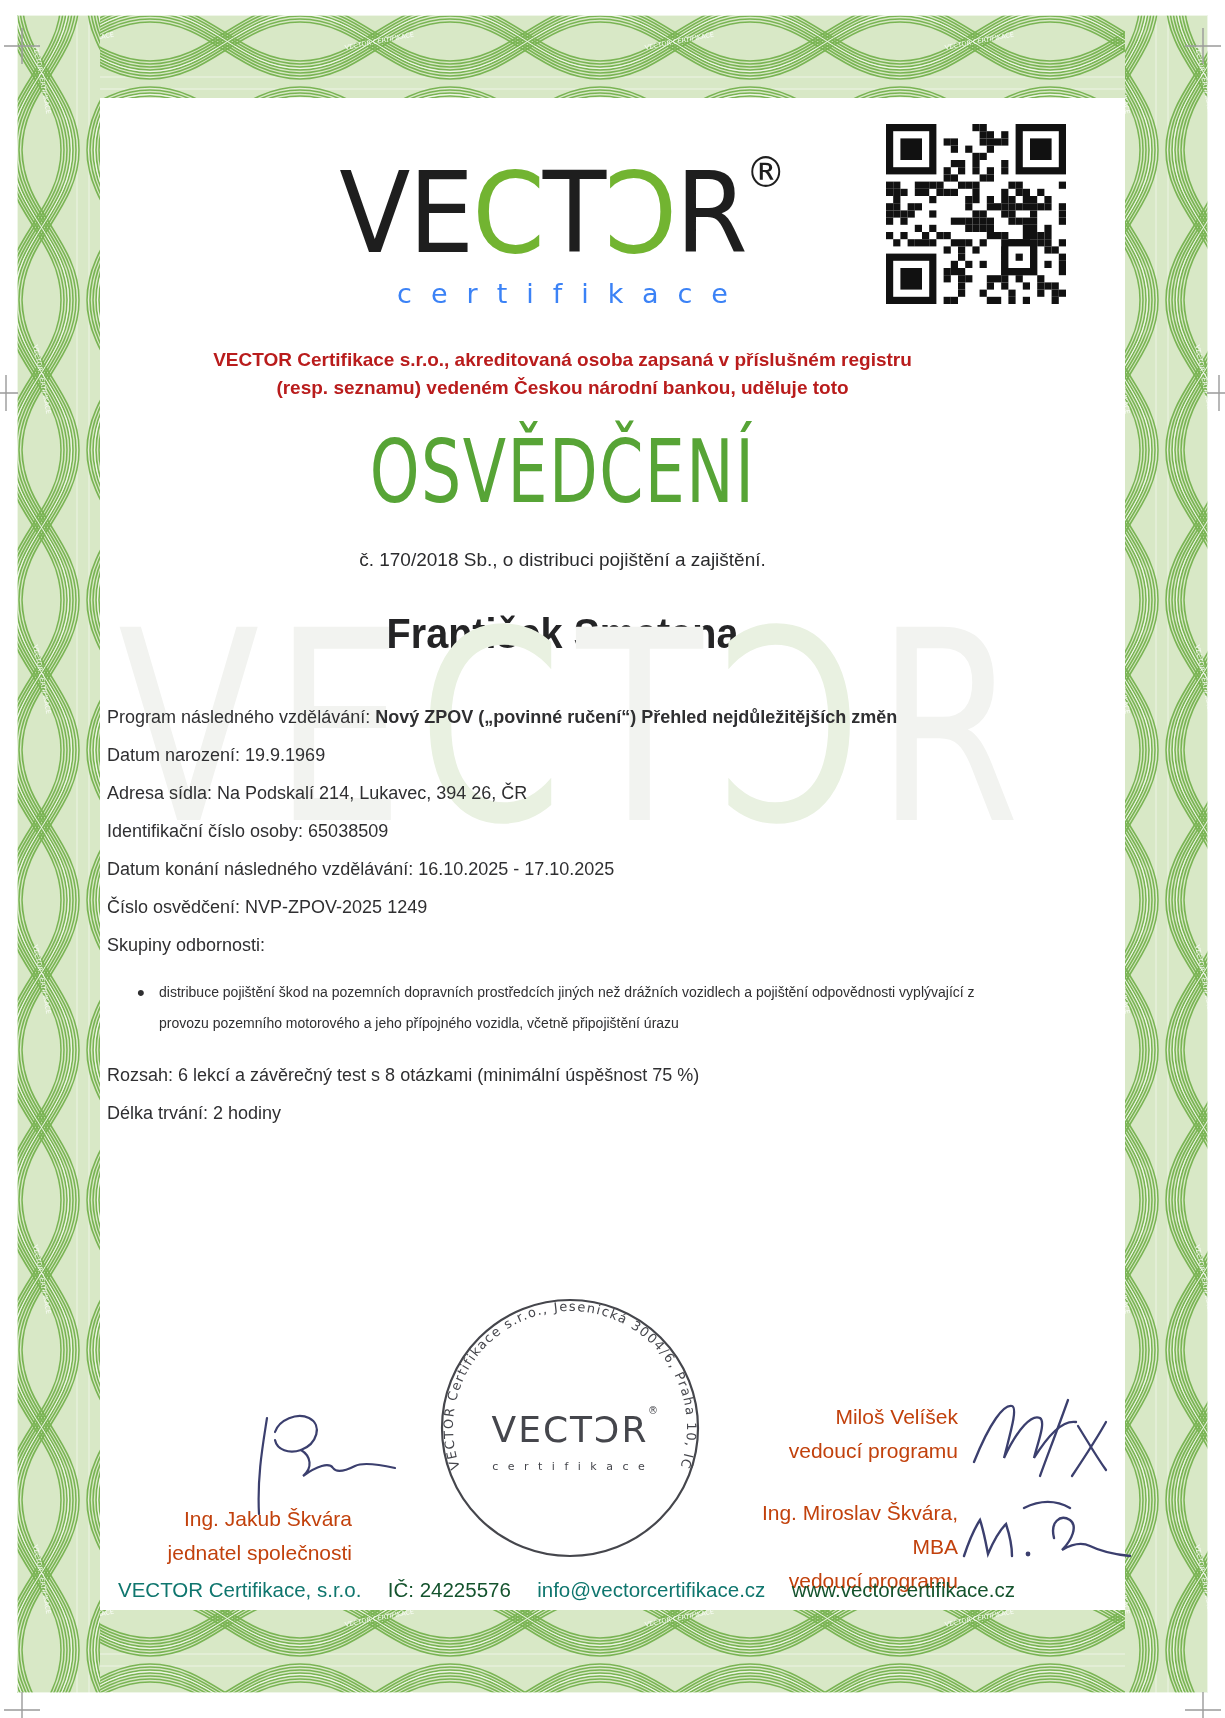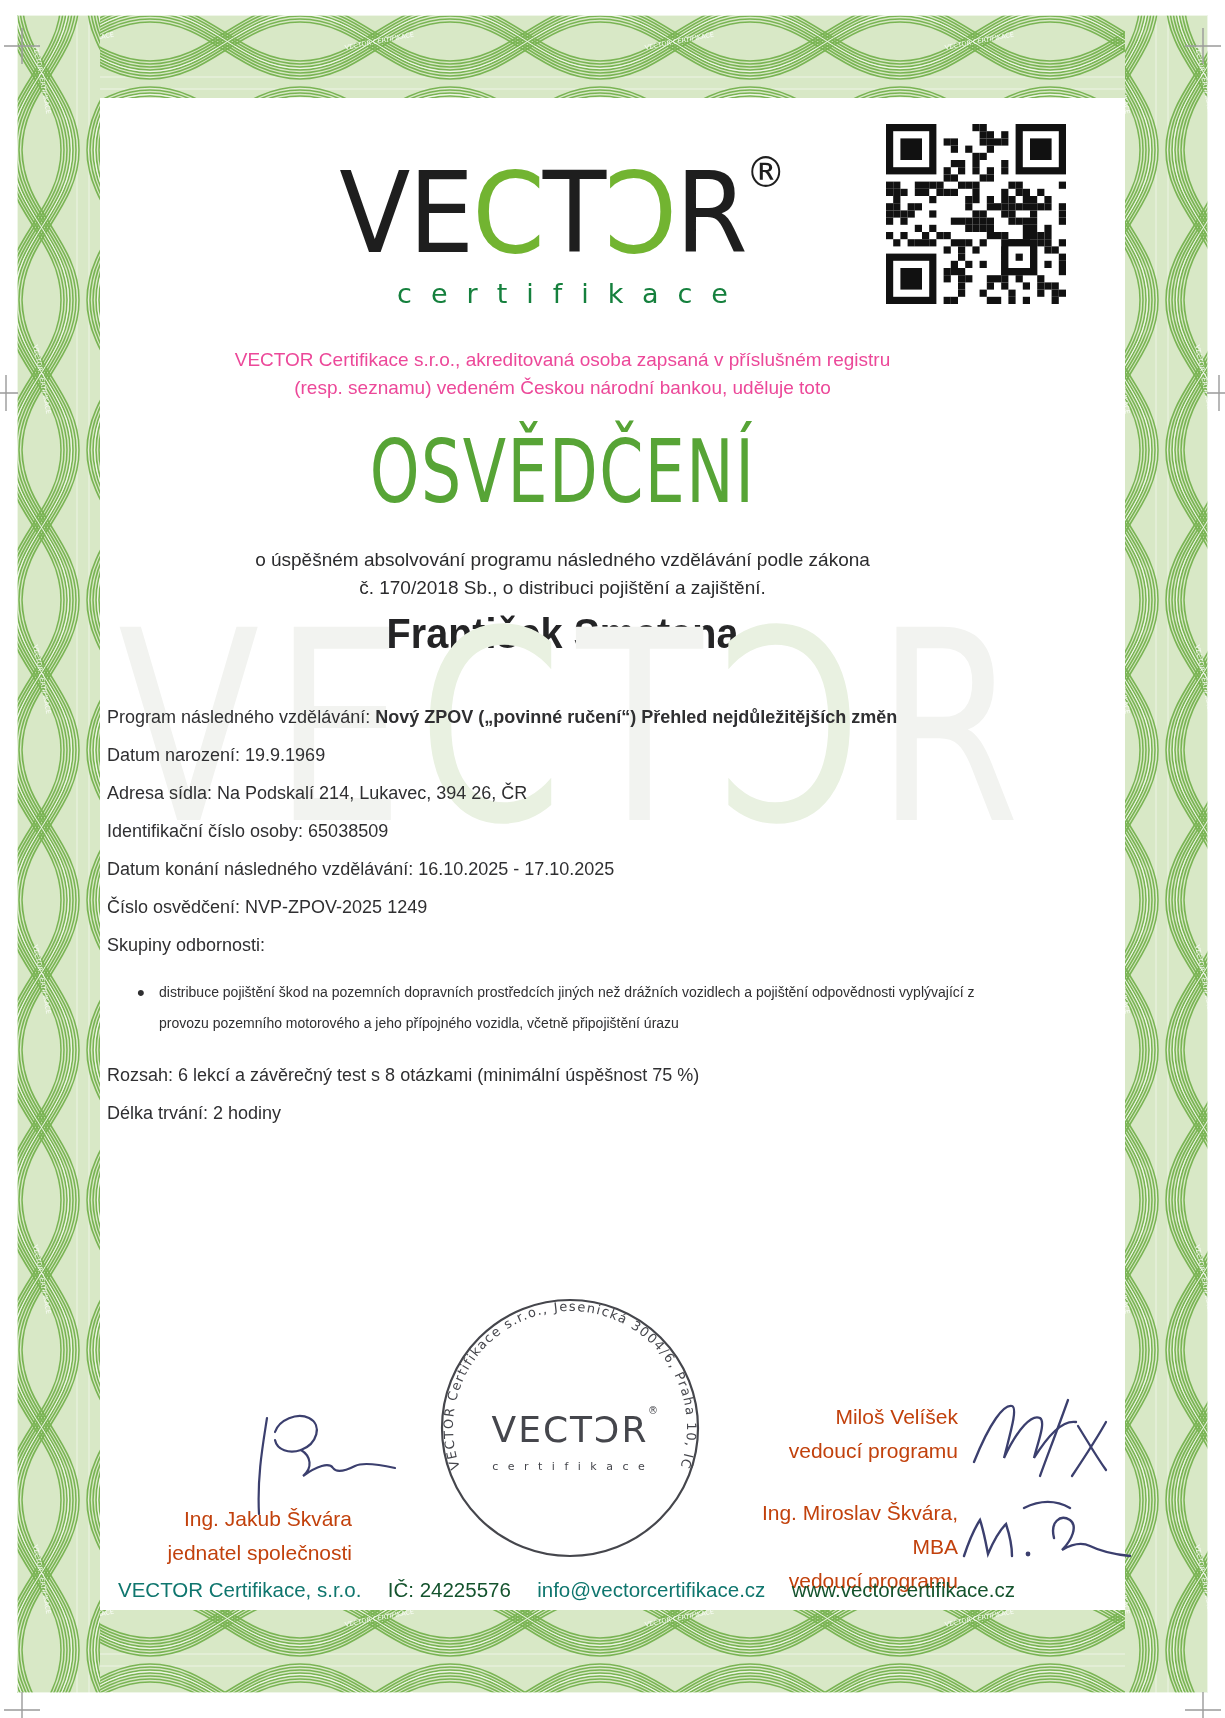--- a/index.html
+++ b/index.html
@@ -17,26 +17,26 @@
     font-size:104px;line-height:100px;letter-spacing:-2px;
     transform:scaleY(1.08);transform-origin:center top;
     color:#1e1e1e;white-space:nowrap;
   }
   .logo-word .green{color:#72b431;}
   .reg-mark{
     font-size:40px;vertical-align:60px;letter-spacing:0;color:#1e1e1e;
     font-family:"DejaVu Sans",sans-serif;
   }
   .logo-sub{
-    margin-top:22px;font-size:27px;color:#15803d;
+    margin-top:22px;font-size:27px;color:#3b82f6;
     letter-spacing:19px;padding-left:19px;
     font-family:"DejaVu Sans",sans-serif;
   }
 
-  .intro{top:346px;font-size:19px;line-height:28px;color:#ec4899;}
+  .intro{top:346px;font-size:19px;line-height:28px;color:#b91c1c;font-weight:bold;}
   .cert-title{
     top:424px;font-size:88px;line-height:96px;color:#57a436;
     letter-spacing:2px;transform:scaleX(.72);transform-origin:center;
     font-family:"DejaVu Sans",sans-serif;white-space:nowrap;
   }
   .cert-subtitle{top:546px;font-size:19px;line-height:28px;color:#2b2b2d;}
   .recipient{
     top:604px;font-size:43px;line-height:58px;font-weight:bold;color:#242426;
     transform:scaleX(.92);transform-origin:center;white-space:nowrap;
   }
@@ -346,21 +346,20 @@
   </svg>
 
 <div class="abs center-col intro">
   <div>VECTOR Certifikace s.r.o., akreditovaná osoba zapsaná v příslušném registru</div>
   <div>(resp. seznamu) vedeném Českou národní bankou, uděluje toto</div>
 </div>
 
 <div class="abs center-col cert-title">OSVĚDČENÍ</div>
 
 <div class="abs center-col cert-subtitle">
-  <div>o úspěšném absolvování programu následného vzdělávání podle zákona</div>
   <div>č. 170/2018 Sb., o distribuci pojištění a zajištění.</div>
 </div>
 
 <div class="abs center-col recipient">František Smetana</div>
 
 <div class="abs details">
   <p><span>Program následného vzdělávání: </span><span class="bold">Nový ZPOV („povinné ručení“) Přehled nejdůležitějších změn</span></p>
   <p>Datum narození: 19.9.1969</p>
   <p>Adresa sídla: Na Podskalí 214, Lukavec, 394 26, ČR</p>
   <p>Identifikační číslo osoby: 65038509</p>

